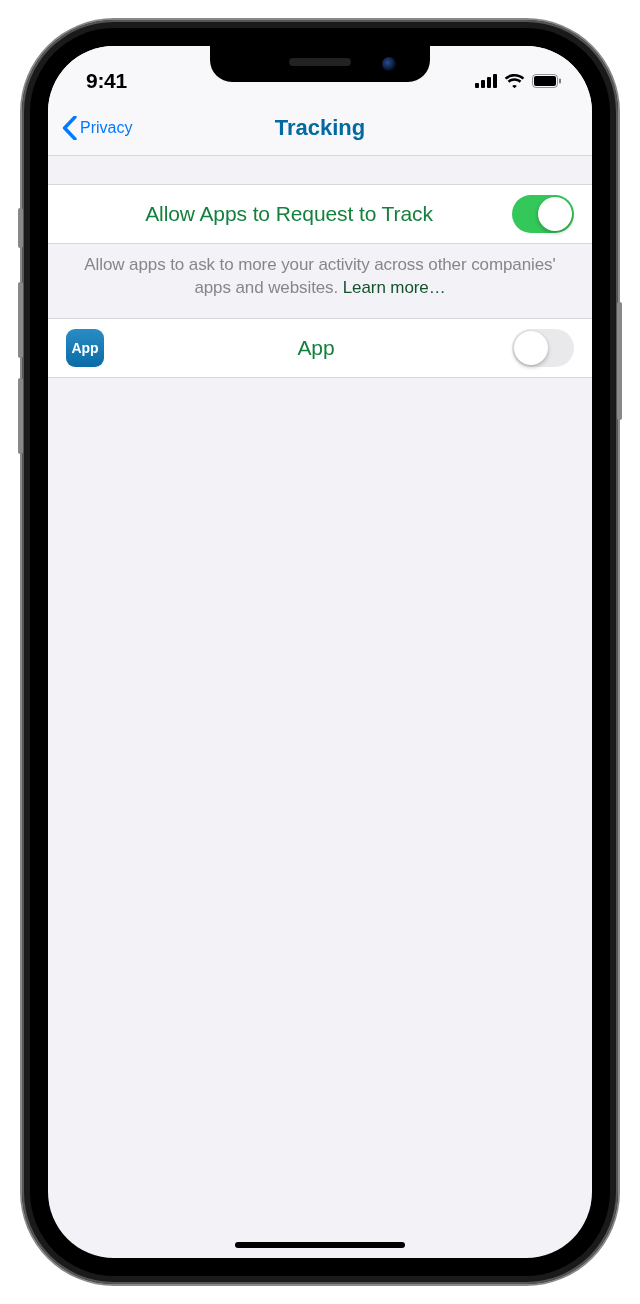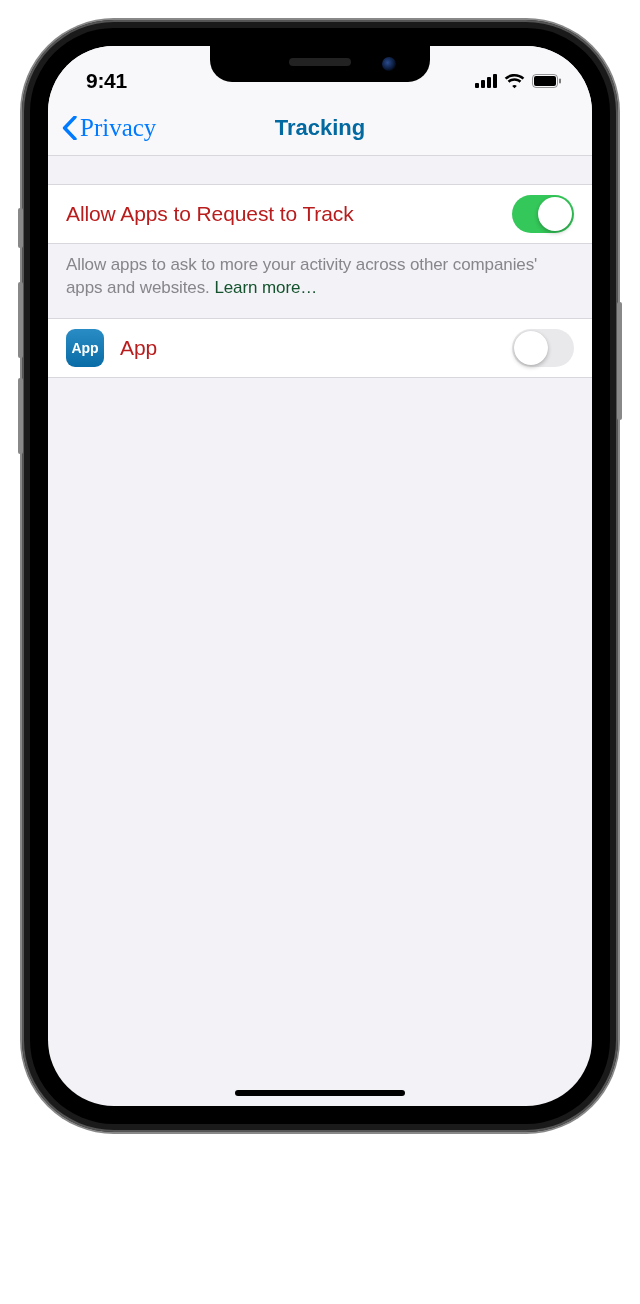--- a/index.html
+++ b/index.html
@@ -6,26 +6,27 @@
     body {
       background: #fff;
       font-family: -apple-system, BlinkMacSystemFont, 'Segoe UI', Helvetica, Arial, sans-serif;
       display: flex;
       justify-content: center;
       align-items: flex-start;
       padding: 20px 0;
     }
     .phone-frame {
       width: 596px;
-      height: 1112px;
+      height: 1264px;
       background: #1a1a1a;
       border-radius: 92px;
       padding: 8px;
       position: relative;
       box-shadow: 0 0 0 2px #888, inset 0 0 0 2px #555;
+      text-align: center;
     }
     .phone-inner {
       width: 100%;
       height: 100%;
       background: #000;
       border-radius: 84px;
       padding: 18px;
       position: relative;
     }
     .screen {
@@ -92,24 +93,23 @@
       border-bottom: 1px solid #d8d8dc;
       display: flex;
       align-items: center;
       padding: 0 14px;
       position: relative;
     }
     .back-btn {
       display: flex;
       align-items: center;
       color: #007aff;
-      font-size: 25px;
+      font-size: 16px;
       cursor: pointer;
       gap: 3px;
-      font-family: Liberation Serif, serif;
     }
     .nav-title {
       position: absolute;
       left: 50%;
       transform: translateX(-50%);
       font-size: 22px;
       font-weight: 600;
       color: #0369a1;
     }
     .content { padding-top: 28px; }
@@ -118,21 +118,21 @@
       height: 60px;
       display: flex;
       align-items: center;
       padding: 0 18px;
       border-top: 1px solid #d8d8dc;
       border-bottom: 1px solid #d8d8dc;
     }
     .cell-label {
       flex: 1;
       font-size: 21px;
-      color: #b91c1c;
+      color: #15803d;
       letter-spacing: -0.1px;
     }
     .footer-text {
       padding: 10px 18px 18px 18px;
       font-size: 17px;
       color: #86868b;
       line-height: 1.35;
       letter-spacing: -0.1px;
     }
     .footer-link { color: #14532d; cursor: pointer; }

